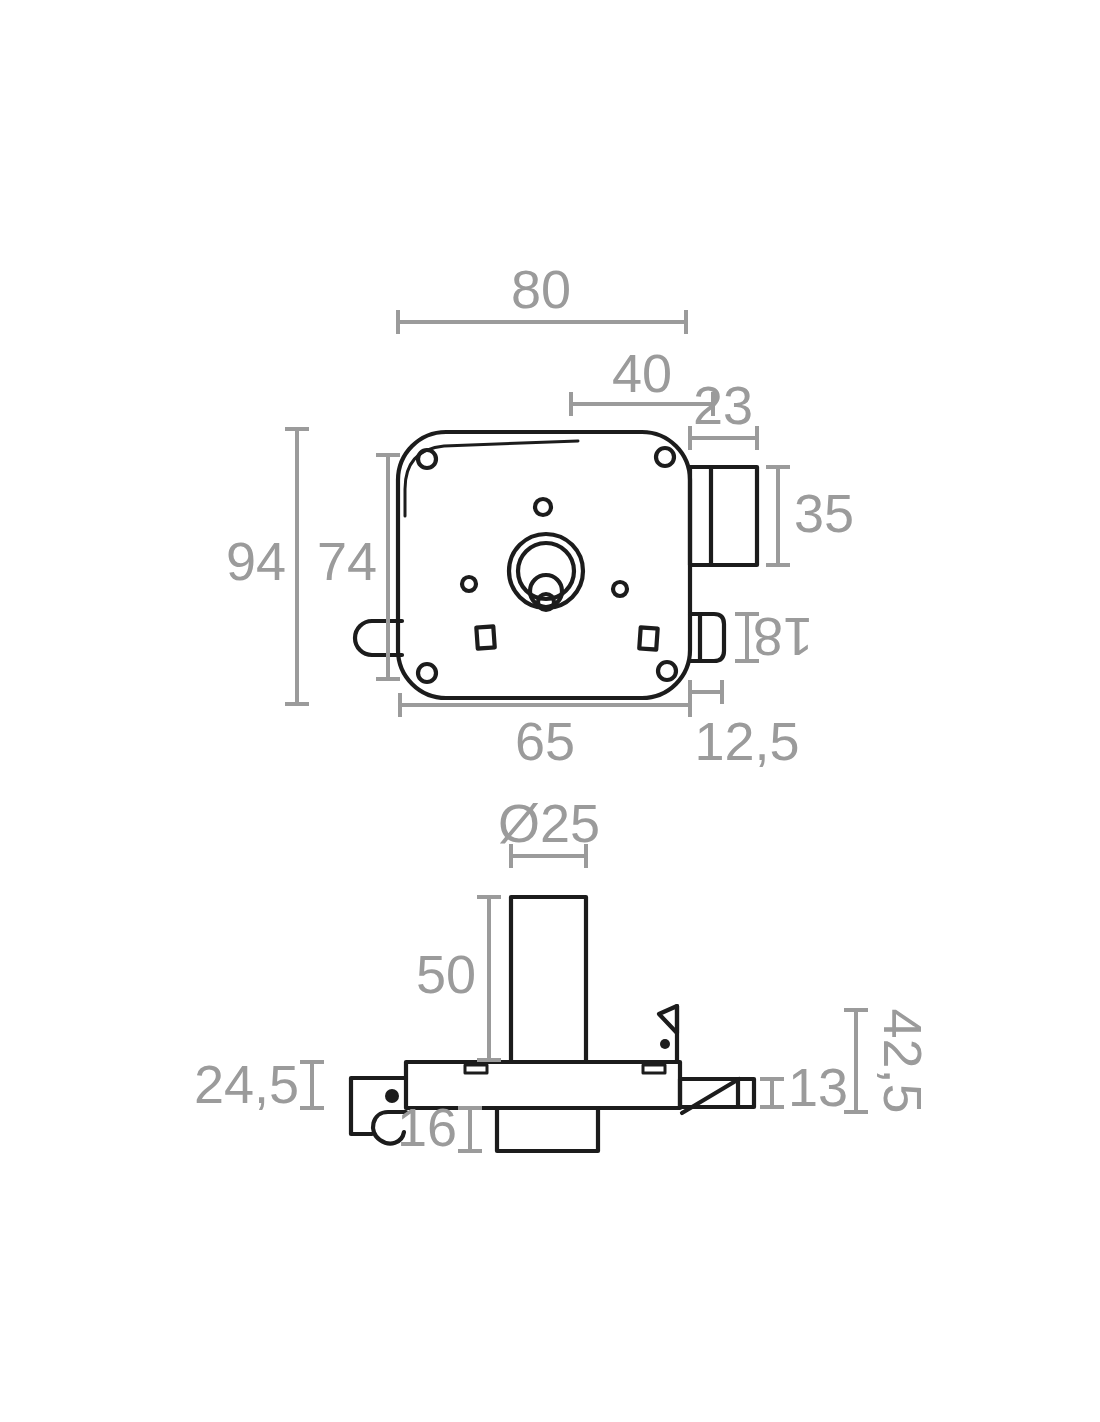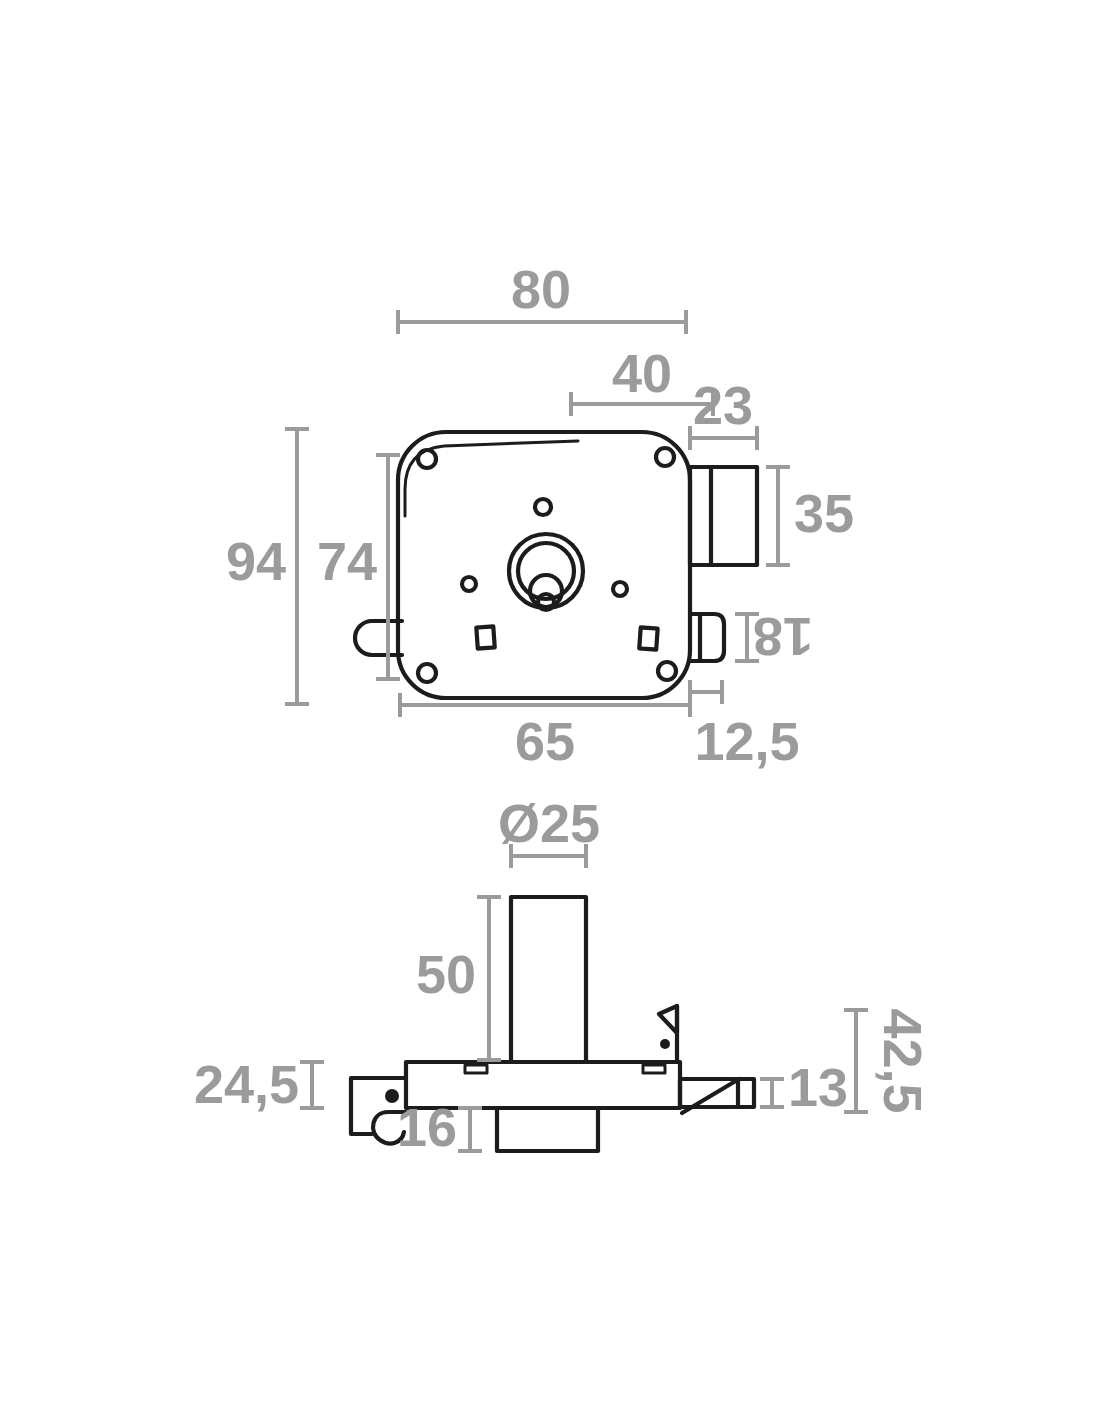--- a/index.html
+++ b/index.html
@@ -2,21 +2,20 @@
 <html style="--line: #1c1c1c; --dim: #9b9b9b; --bg: #ffffff;"><head>
 <meta charset="utf-8">
 <style>
   html, body { margin: 0; padding: 0; background: #ffffff; }
   .stage {
     width: 1100px;
     height: 1422px;
     margin: 0 auto;
     background: var(--bg, #ffffff);
     overflow: hidden;
-    font-weight: bold;
   }
   svg { display: block; }
   .part {
     fill: none;
     stroke: var(--line, #1c1c1c);
     stroke-width: 4.2;
     stroke-linecap: round;
     stroke-linejoin: round;
   }
   .part-thin {

